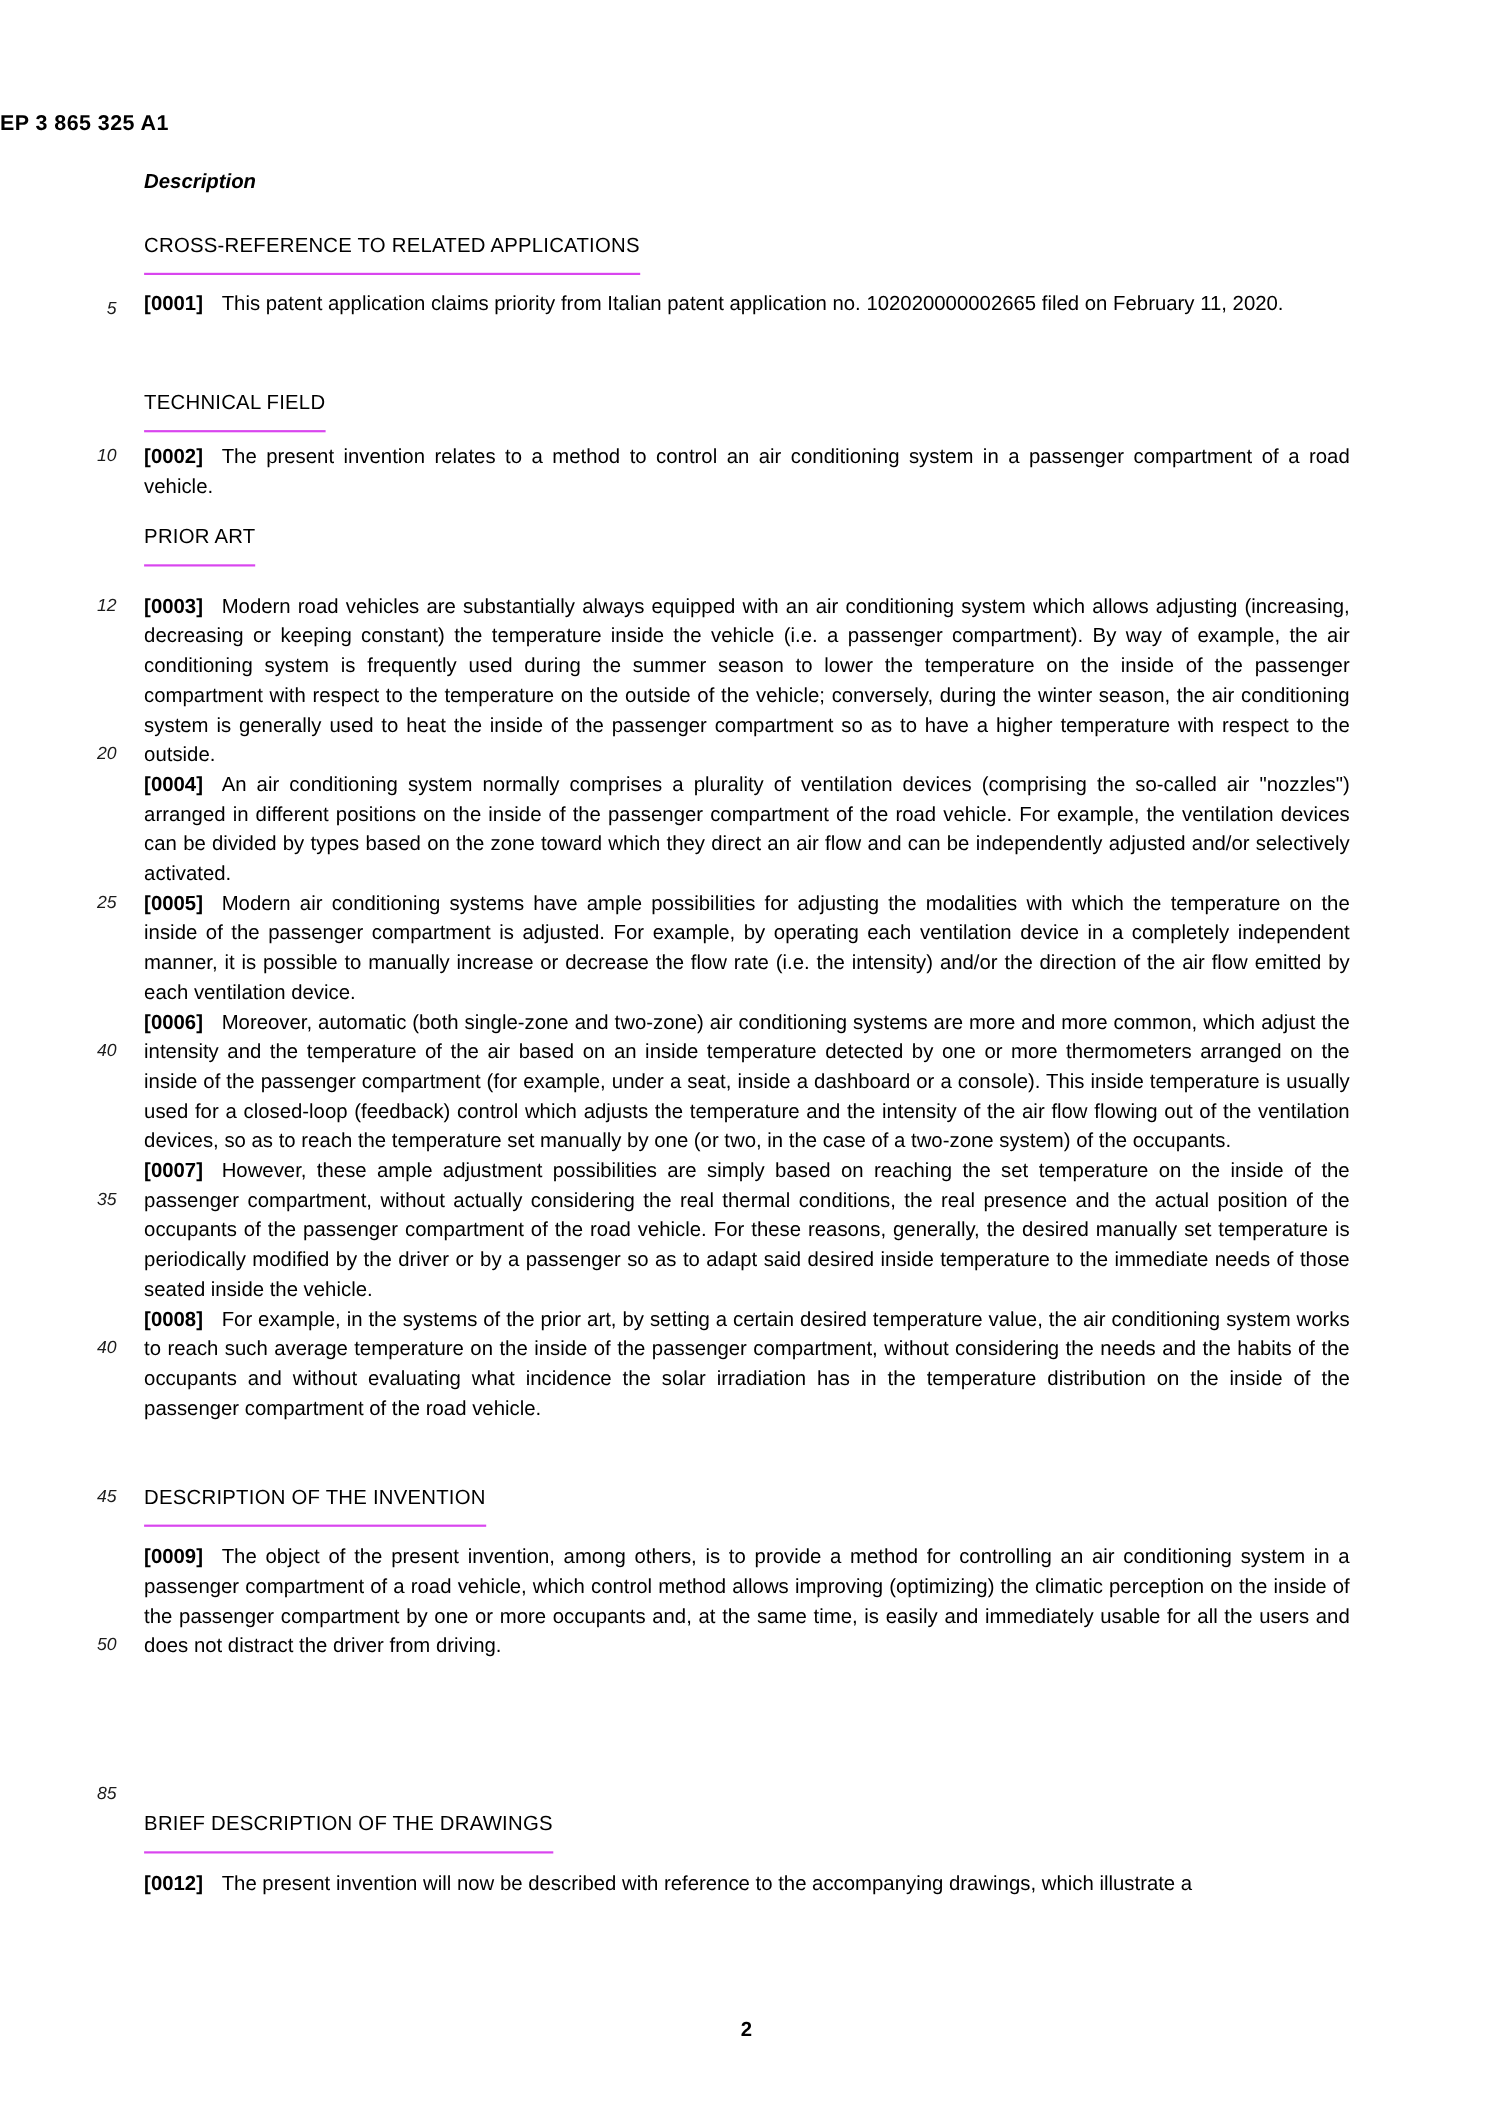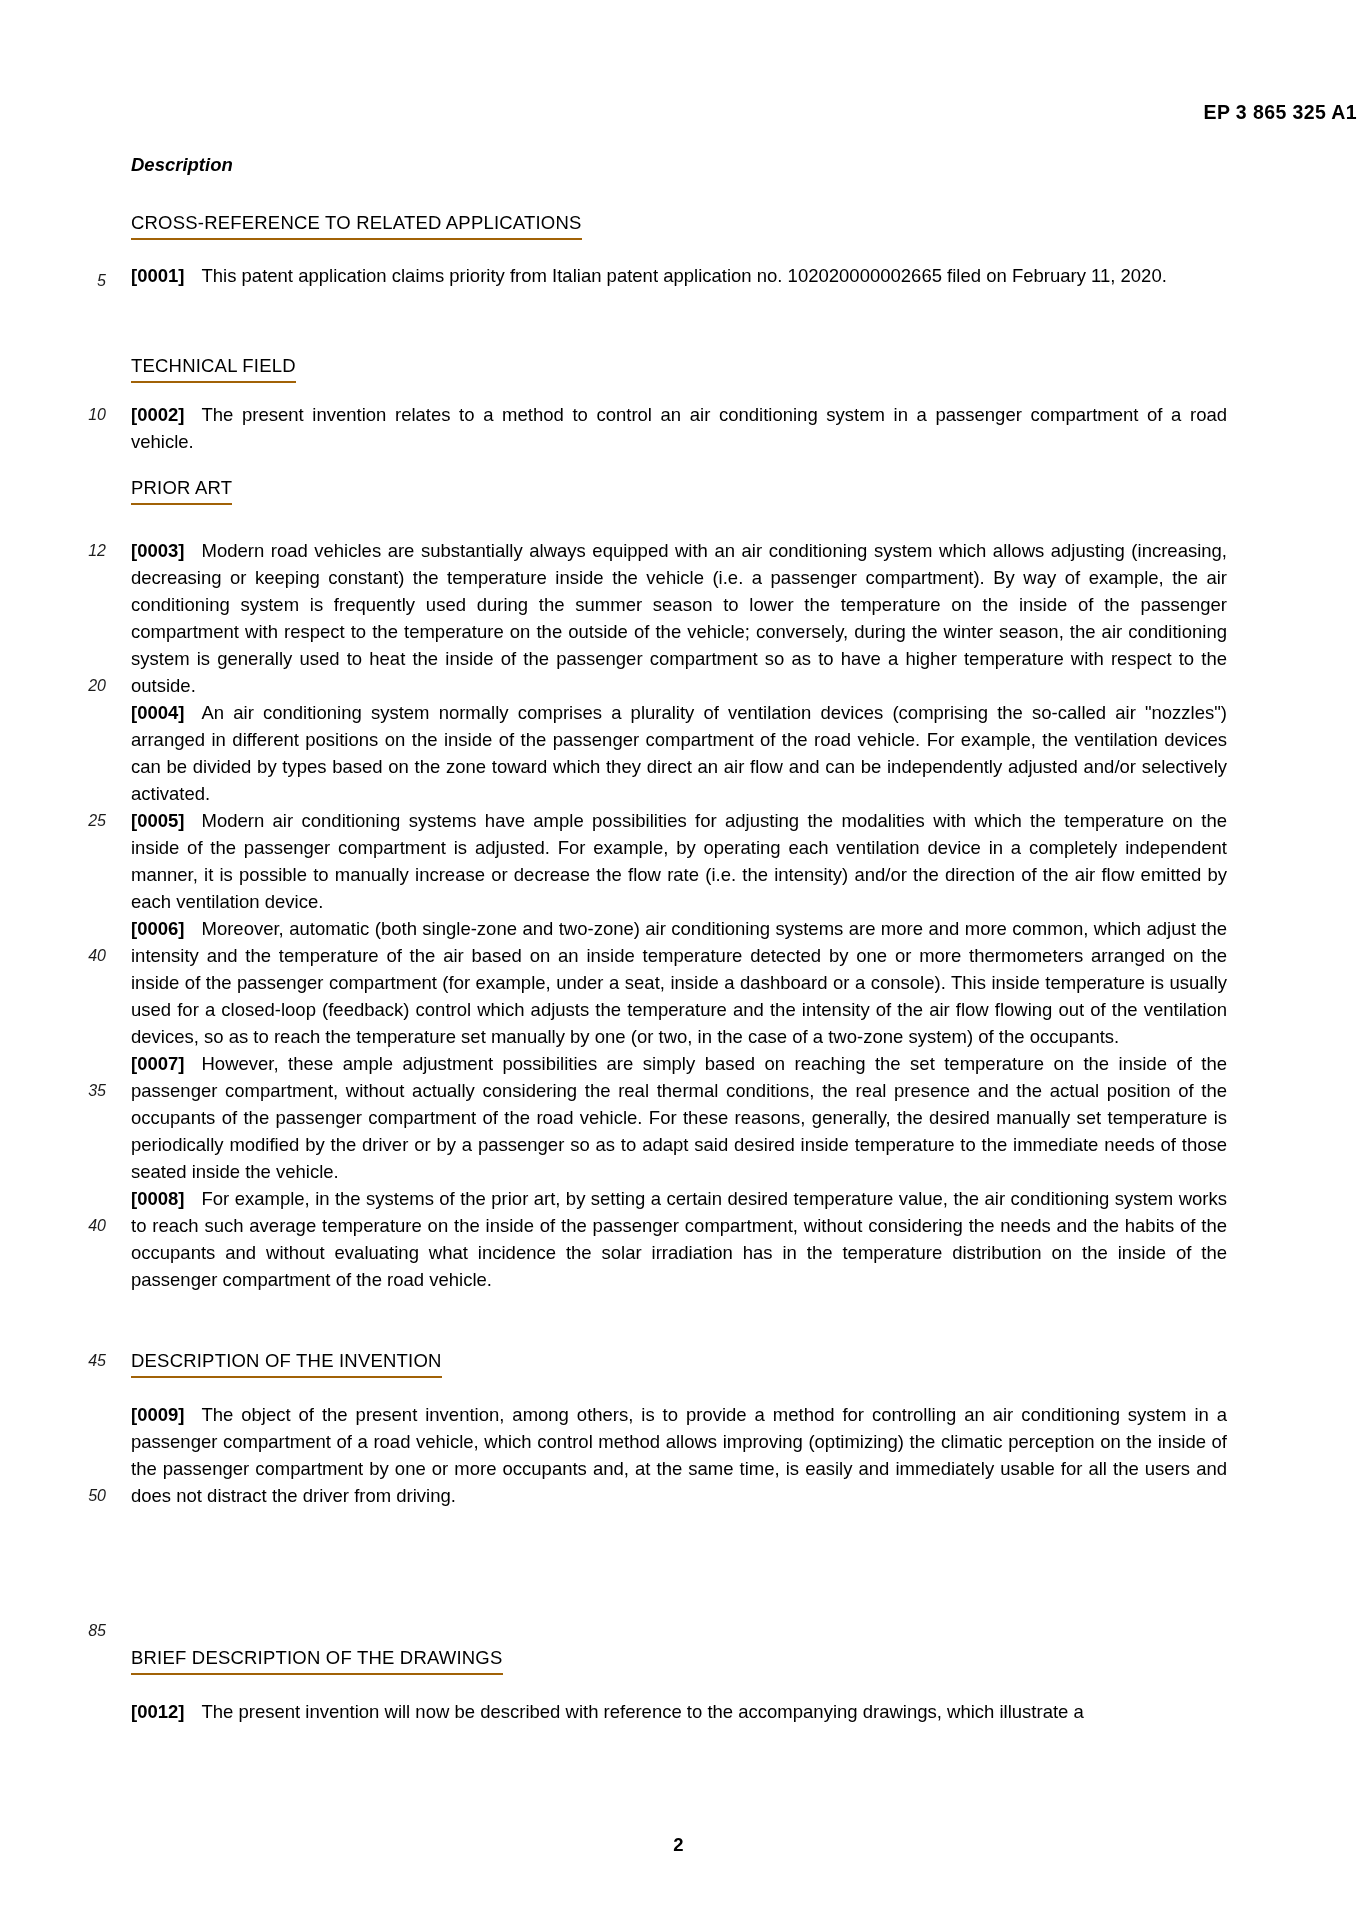--- a/index.html
+++ b/index.html
@@ -15,21 +15,21 @@
     color: #000000;
     -webkit-font-smoothing: antialiased;
   }
   .abs { position: absolute; }
 
   
   .doc-header {
     left: 0;
     top: 101px;
     width: 1357px;
-    text-align: right;
+    text-align: left;
     font-size: 19.5px;
     font-weight: bold;
     letter-spacing: 0.4px;
   }
 
   
   .desc-label {
     left: 131px;
     top: 154px;
     font-size: 18.5px;
@@ -40,22 +40,22 @@
   
   .sec-heading {
     left: 131px;
     font-size: 18.5px;
     line-height: 27px;
     letter-spacing: 0.2px;
     white-space: nowrap;
   }
   .sec-heading .hd {
     display: inline-block;
-    border-bottom: 2px solid #a16207;
-    padding-bottom: 2px;
+    border-bottom: 2px solid #d946ef;
+    padding-bottom: 12px;
   }
 
   
   .para-group {
     left: 131px;
     width: 1096px;
   }
   .para-group p {
     margin: 0;
     font-size: 18.5px;

